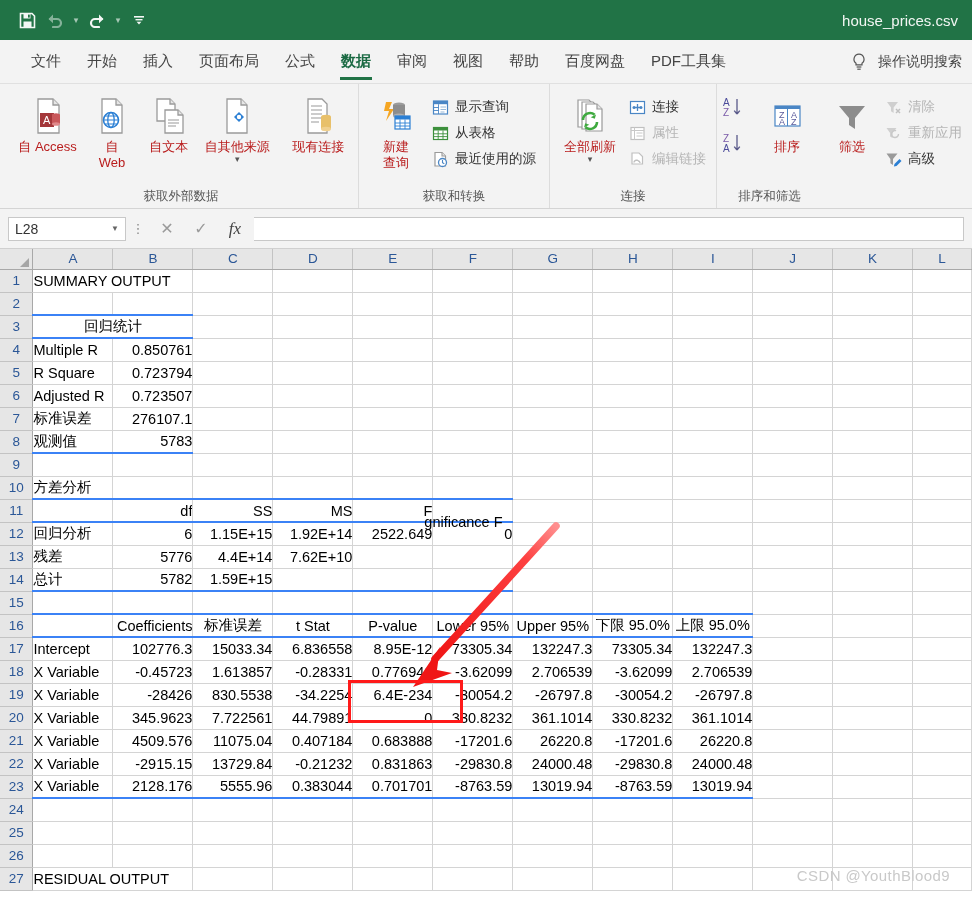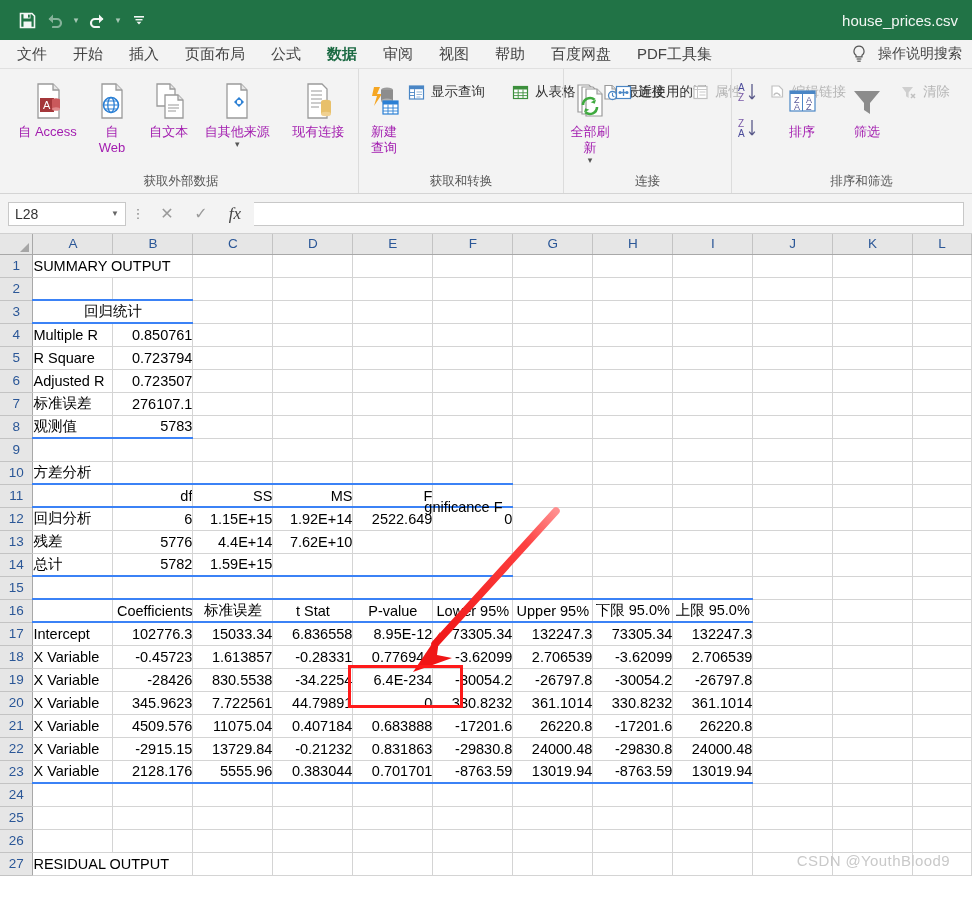--- a/index.html
+++ b/index.html
@@ -25,22 +25,22 @@
   }
   .qat-btn.dim { opacity:.45; }
   .qat-caret { font-size:9px; opacity:.6; width:12px; text-align:center; }
   .doc-title {
     position:absolute; right:14px; top:50%; transform:translateY(-50%);
     font-size:15px; color:#f2f6f3;
   }
 
   
   .tabbar {
-    height: 29px; background:#f3f3f3; display:flex; align-items:center;
-    padding-left: 4px; position:relative;
+    height: 44px; background:#f3f3f3; display:flex; align-items:center;
+    padding-left: 18px; position:relative;
     border-bottom: 1px solid #e0e0e0;
   }
   .tab {
     font-size:15px; color:#444; padding: 0 13px; height:42px;
     display:flex; align-items:center; position:relative; white-space:nowrap;
   }
   .tab.active { color:#1b6a43; font-weight:bold; }
   .tab.active::after {
     content:""; position:absolute; left:12px; right:12px; bottom:3px;
     height:3px; background:#217346;
@@ -63,25 +63,25 @@
   }
   .group + .group { border-left:1px solid #dcdcdc; }
   .group-sep { width:1px; background:#dcdcdc; margin:6px 4px 24px 4px; }
 
   .bigbtn {
     width: 72px; display:flex; flex-direction:column; align-items:center;
     padding-top:4px; cursor:default;
   }
   .bigbtn .ico { height:42px; display:flex; align-items:flex-end; justify-content:center; }
   .bigbtn .lbl {
-    font-size:13px; color:#a21caf; text-align:center; line-height:16px; margin-top:3px;
+    font-size:13px; color:#b91c1c; text-align:center; line-height:16px; margin-top:3px;
   }
   .bigbtn .caret { font-size:9px; color:#555; line-height:8px; }
 
-  .smallcol { display:flex; gap:18px; padding-top:5px; }
+  .smallcol { display:flex; flex-direction:column; gap:2px; padding-top:5px; }
   .smallbtn {
     display:flex; align-items:center; gap:6px; height:24px;
     font-size:13.5px; color:#333; padding: 0 4px; white-space:nowrap;
   }
   .smallbtn.disabled { color:#b5b5b5; }
   .smallbtn .sico { width:18px; height:18px; display:flex; align-items:center; justify-content:center; }
 
   
   .formulabar {
     height: 40px; background:#f3f3f3; display:flex; align-items:center;

